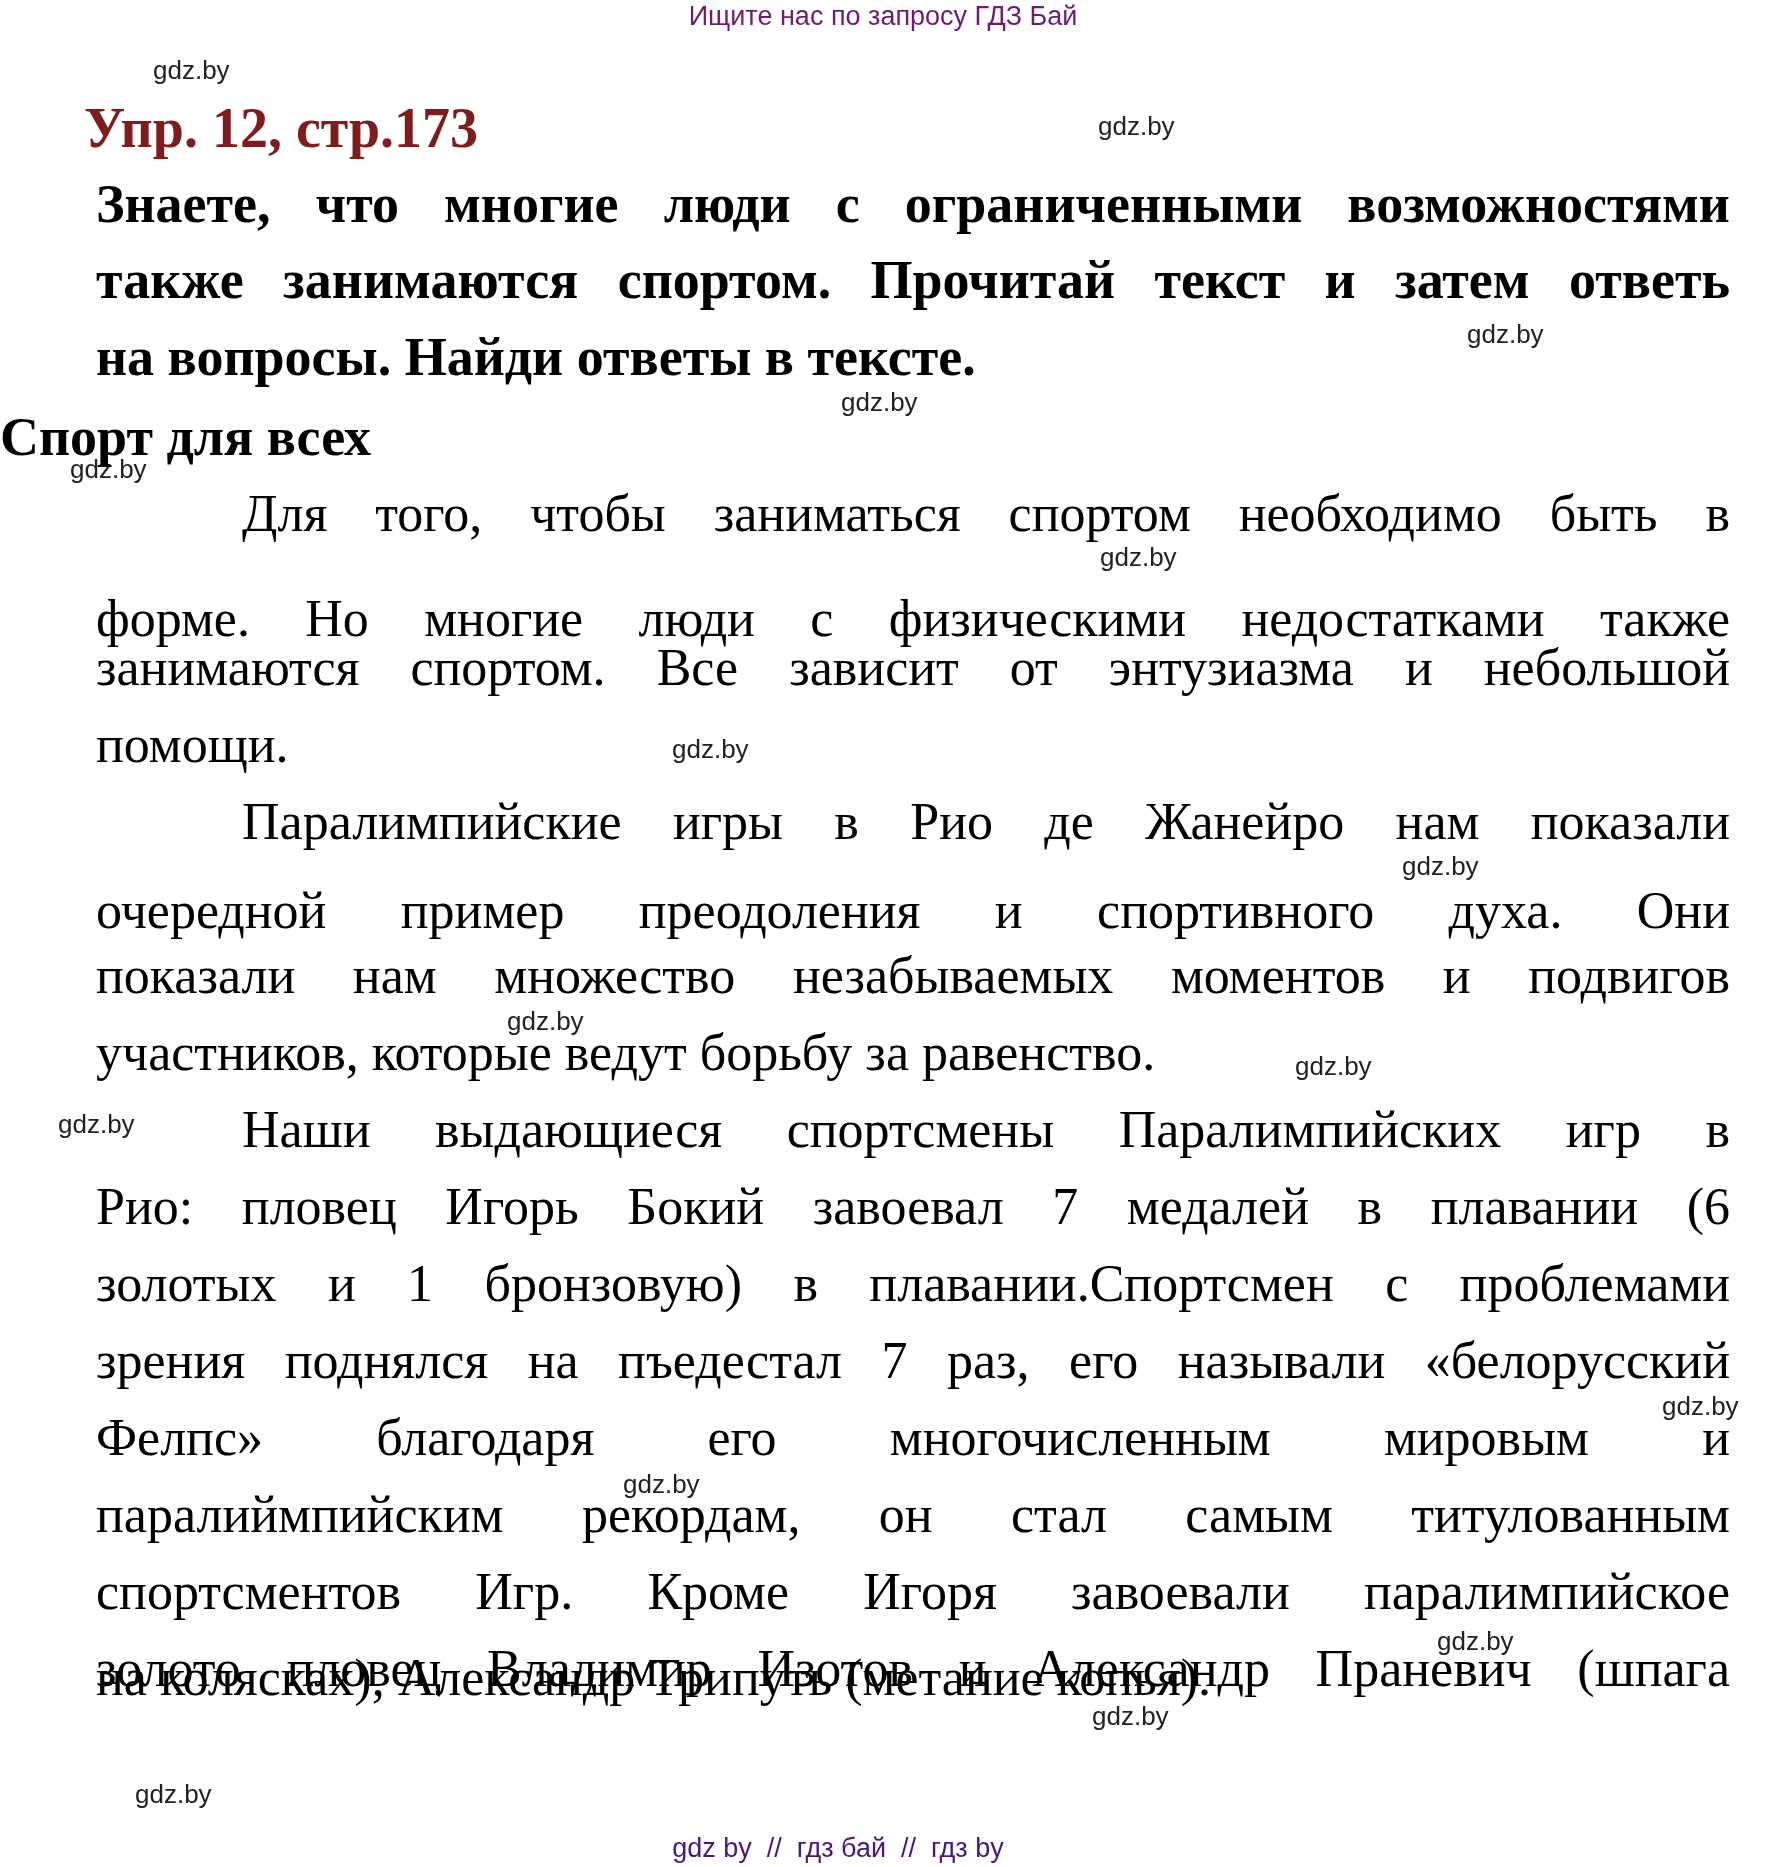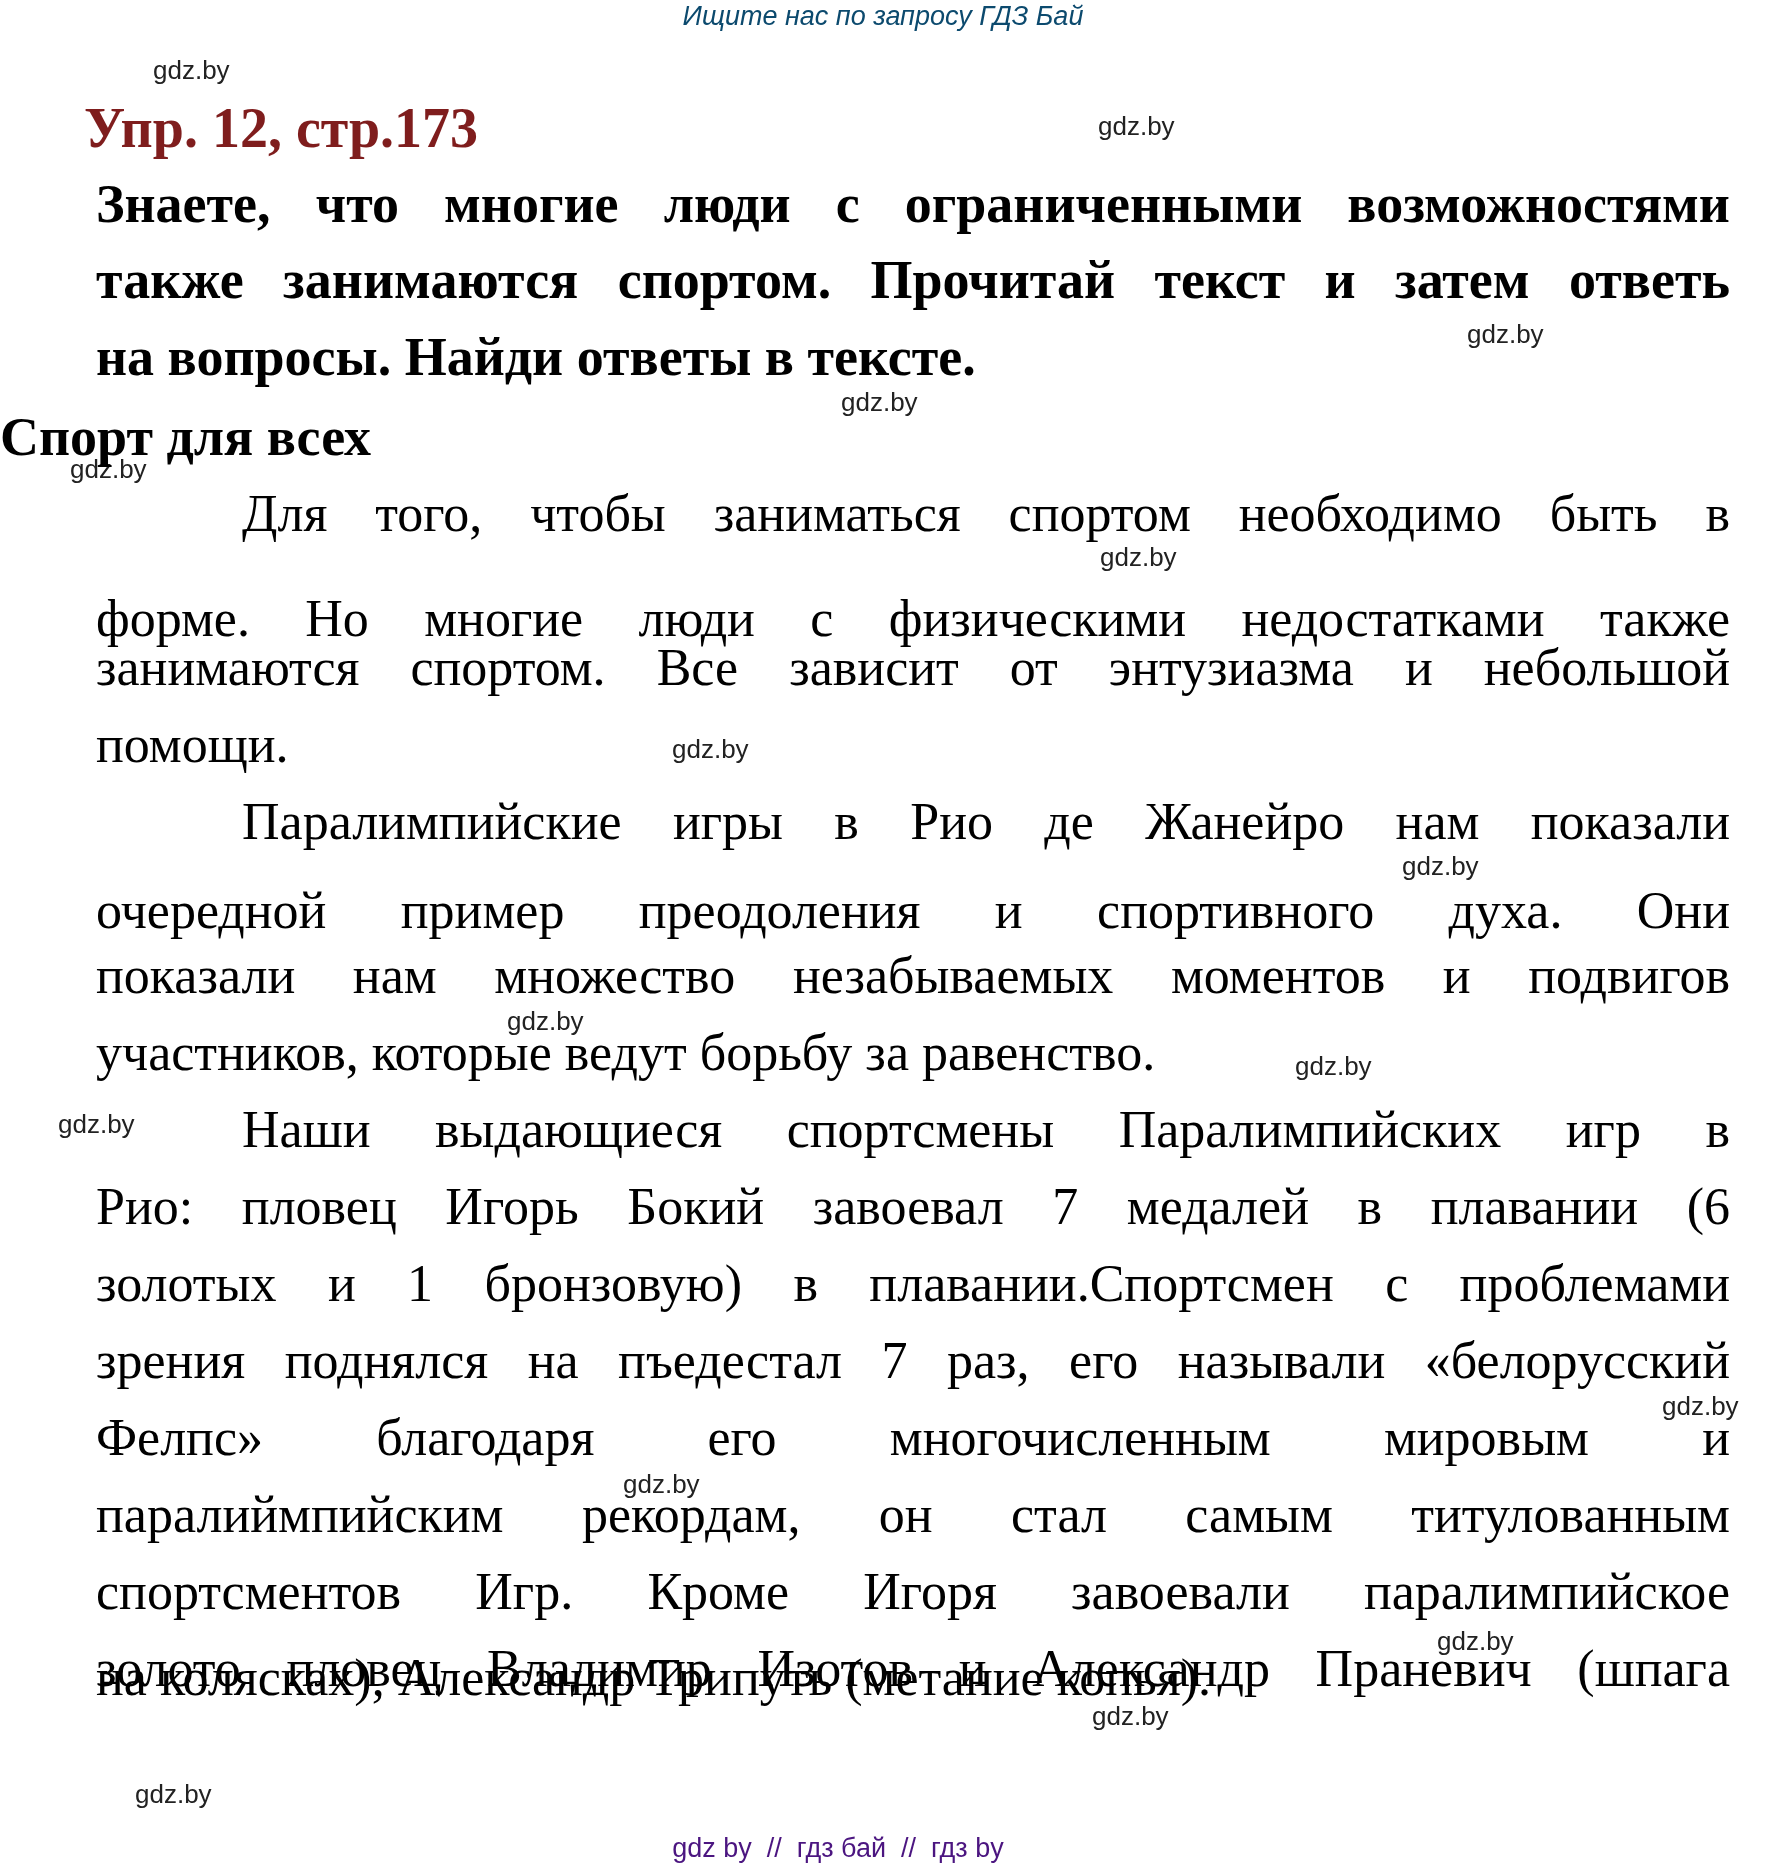--- a/index.html
+++ b/index.html
@@ -1,21 +1,20 @@
 <!DOCTYPE html>
 <html><head>
 <meta charset="utf-8">
 <style>
   html, body { margin: 0; padding: 0; background: #ffffff; }
   body { width: 1766px; height: 1867px; position: relative; overflow: hidden; }
   .top-banner {
     position: absolute; left: 0; top: 0; width: 1766px; text-align: center;
-    font-family: "Liberation Sans", sans-serif; font-size: 27px; color: #0c4a6e;
+    font-family: "Liberation Sans", sans-serif; font-size: 27px; color: #701a75;
     line-height: 32px;
-    font-style: italic;
   }
   .footer-banner {
     position: absolute; left: 0; top: 1832px; width: 1676px; text-align: center;
     font-family: "Liberation Sans", sans-serif; font-size: 27px; color: #4b1580;
     line-height: 32px; white-space: pre;
   }
   .wm {
     position: absolute; font-family: "Liberation Sans", sans-serif;
     font-size: 26px; color: #222; line-height: 28px; white-space: nowrap;
   }

